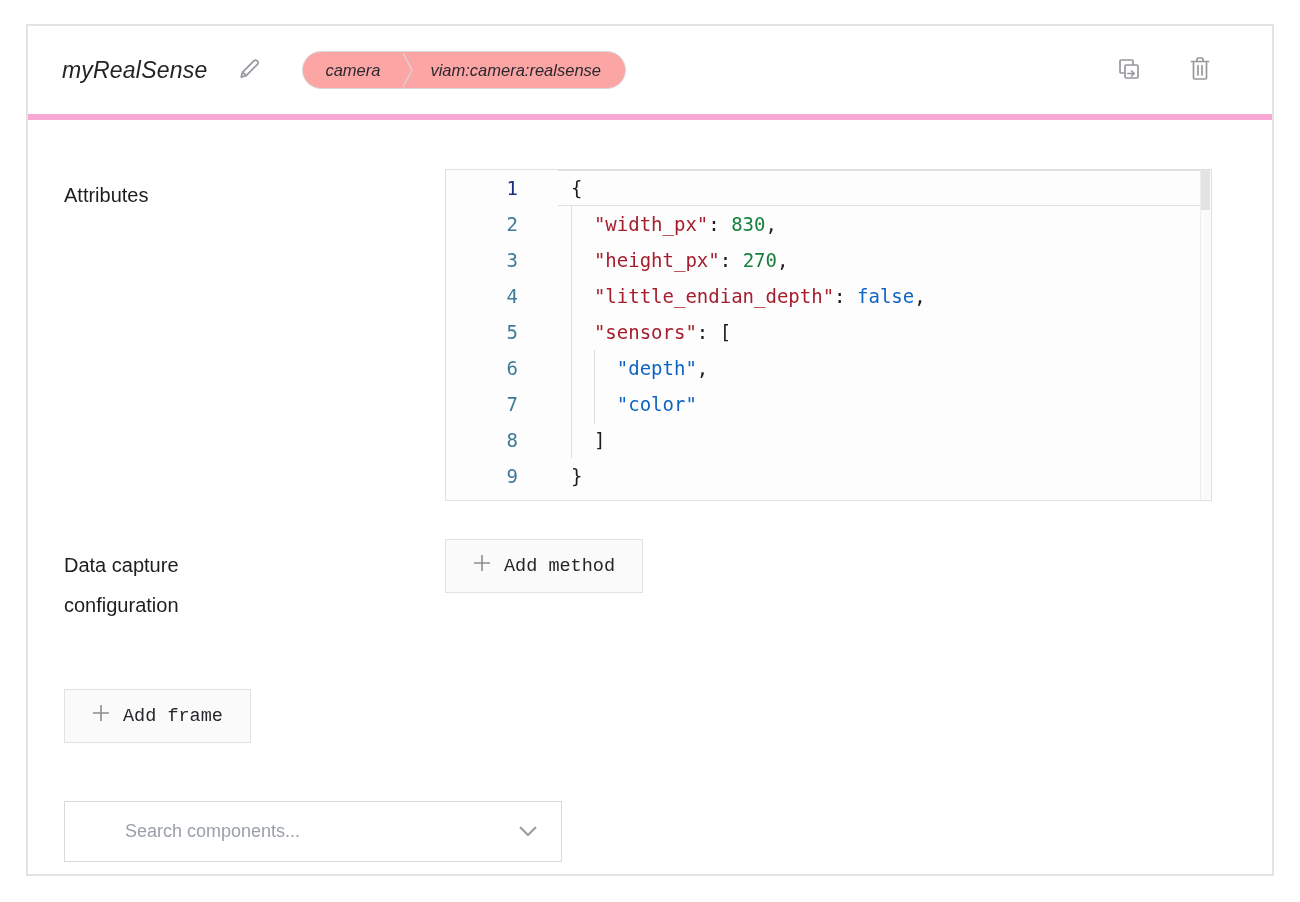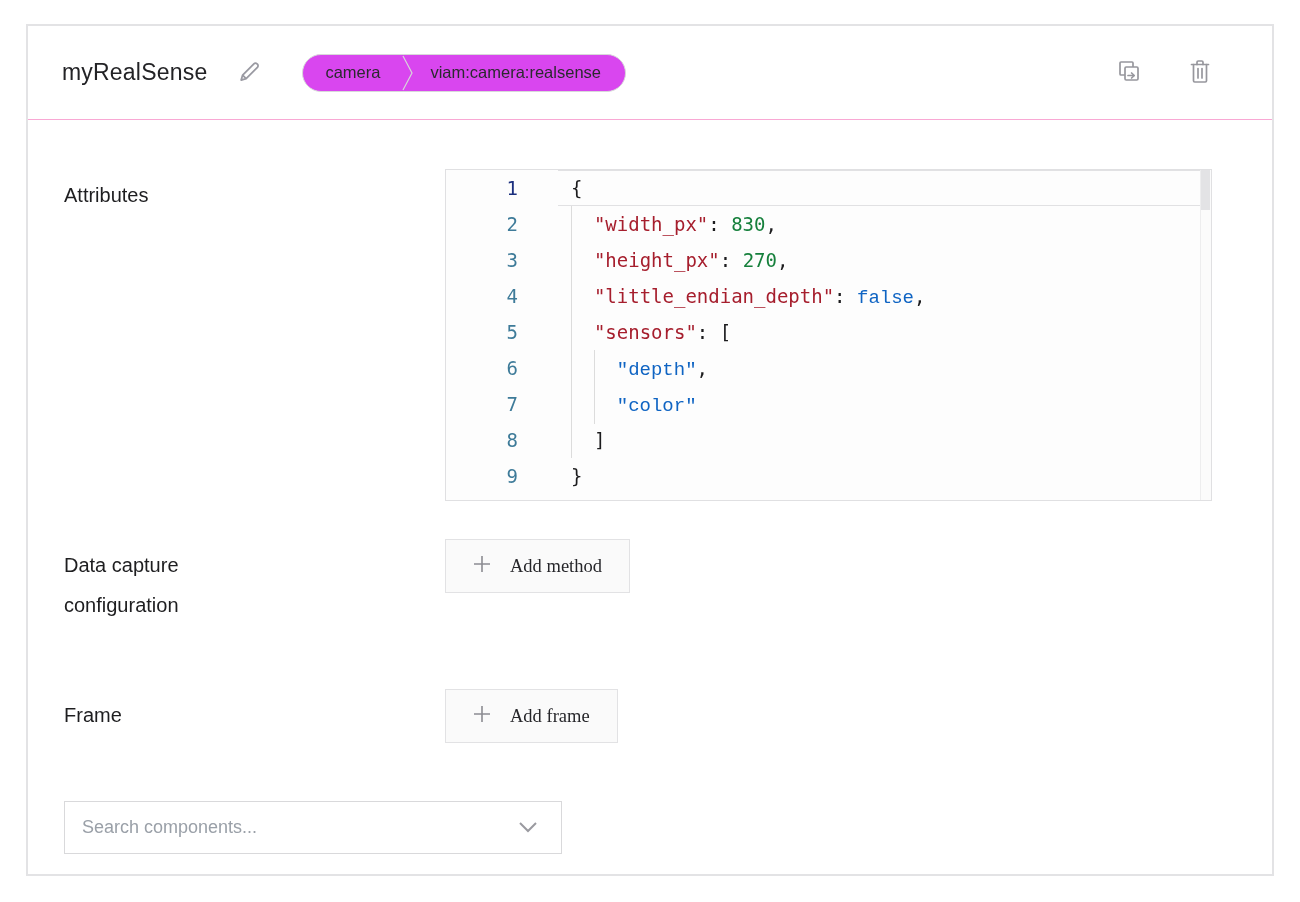--- a/index.html
+++ b/index.html
@@ -13,27 +13,27 @@
   }
   *{box-sizing:border-box;margin:0;padding:0;}
   html,body{width:1300px;height:902px;background:#ffffff;font-family:"Liberation Sans",sans-serif;color:#1d1d1f;}
   .card{
     position:absolute;left:26px;top:24px;width:1248px;height:852px;
     background:#fff;border:2px solid #e3e3e5;
   }
   
   .card-header{
     height:94px;display:flex;align-items:center;
-    padding:0 58px 0 34px;border-bottom:1px solid #f9a8d4;
+    padding:0 58px 0 34px;border-bottom:6px solid #f9a8d4;font-style:italic;
   }
   .comp-title{font-size:23px;color:#232326;letter-spacing:.2px;margin-right:28px;}
   .icon-btn{background:none;border:none;cursor:pointer;display:flex;align-items:center;justify-content:center;padding:2px;}
   .type-badge{
     margin-left:38px;height:38px;display:flex;align-items:center;
-    border:1px solid #d8d8da;border-radius:19px;background:#d946ef;
+    border:1px solid #d8d8da;border-radius:19px;background:#fca5a5;
     padding:0 24px 0 0;font-size:16.5px;color:#2a2a2e;
   }
   .type-badge .seg{padding:0 22px;}
   .type-badge .seg.model{padding:0 0 0 16px;text-align:right;}
   .badge-chevron{height:36px;display:block;}
   .header-spacer{flex:1;}
   .header-actions{display:flex;align-items:center;gap:42px;}
   
   .card-body{padding:37px 0 0 36px;}
   .row{display:flex;align-items:flex-start;}
@@ -54,39 +54,39 @@
     flex:0 0 112px;text-align:right;padding-right:40px;
     color:var(--line-number);user-select:none;
   }
   .cm-line.active .cm-gutter{color:var(--active-line-number);}
   .cm-content{flex:1;white-space:pre;padding-left:13px;color:#1c1c1e;position:relative;z-index:1;}
   .cm-line.active .cm-content{
     box-shadow:inset 0 1px 0 #e1e1e3, inset 0 -1px 0 #e1e1e3;
   }
   .tk-key{color:var(--code-key);}
   .tk-num{color:var(--code-number);}
-  .tk-val,.tk-str{color:var(--code-value);font-family:Liberation Mono, monospace;}
+  .tk-val,.tk-str{color:var(--code-value);}
   .tk-punc,.tk-ws{color:#1c1c1e;}
   .indent-guide{position:absolute;width:1px;background:#dcdcdc;z-index:0;}
   .guide-1{left:125px;top:36px;height:252px;}
   .guide-2{left:148px;top:180px;height:74px;}
   .editor-scrollbar{
     position:absolute;top:0;right:0;bottom:0;width:11px;
     background:#fbfbfb;border-left:1px solid #ededee;z-index:2;
   }
   .editor-scroll-thumb{position:absolute;top:0;right:1px;width:9px;height:40px;background:#e3e3e5;}
   
   .add-btn{
-    display:flex;align-items:center;gap:19px;height:54px;padding:0 27px;
+    display:flex;align-items:center;gap:13px;height:54px;padding:0 27px;
     background:#fafafa;border:1px solid #e2e2e4;cursor:pointer;
-    font-family:Liberation Serif, serif;font-size:18.5px;color:#26262a;
+    font-family:Liberation Mono, monospace;font-size:18.5px;color:#26262a;
   }
   .select-box{
-    position:relative;width:498px;height:53px;border:1px solid #d9d9db;background:#fff;
-    display:flex;align-items:center;
+    position:relative;width:498px;height:61px;border:1px solid #d9d9db;background:#fff;
+    display:flex;align-items:center;padding-left:43px;
   }
   .select-input{
     border:none;outline:none;width:100%;height:100%;padding:0 50px 0 17px;
     font-family:"Liberation Sans",sans-serif;font-size:18px;color:#33363a;background:transparent;
   }
   .select-input::placeholder{color:#9aa0a8;}
   .select-chevron{position:absolute;right:24px;top:50%;transform:translateY(-50%);pointer-events:none;}
 </style>
 </head>
 <body>
@@ -199,21 +199,20 @@
         <span>
           <svg width="18" height="18" viewBox="0 0 18 18" stroke="#8c8c92" stroke-width="1.6">
               <path d="M9 1 V17 M1 9 H17"></path>
             </svg>
         </span>
         <span>Add method</span>
       </button>
     </div>
 
     <div class="row row-frame">
-      <div class="row-label">Frame</div>
       <button class="add-btn">
         <span>
           <svg width="18" height="18" viewBox="0 0 18 18" stroke="#8c8c92" stroke-width="1.6">
               <path d="M9 1 V17 M1 9 H17"></path>
             </svg>
         </span>
         <span>Add frame</span>
       </button>
     </div>
 

